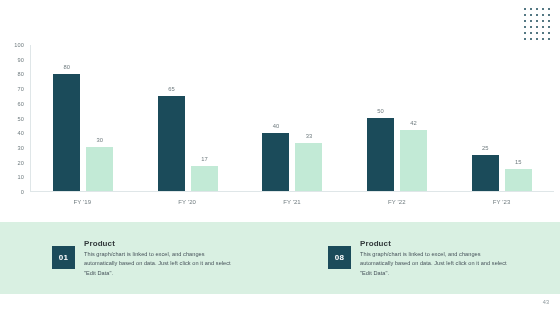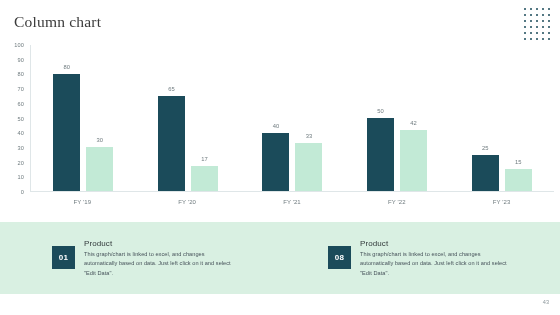--- a/index.html
+++ b/index.html
@@ -176,21 +176,21 @@
     justify-content: center;
     flex: 0 0 auto;
     margin-top: 8px;
     letter-spacing: .3px;
   }
 
   .note-text { padding-top: 1px; }
 
   .note-title {
     font-size: 8px;
-    font-weight: 400;
+    font-weight: 700;
     color: #333a3c;
     margin-bottom: 2px;
     letter-spacing: .1px;
   }
 
   .note-body {
     font-size: 5.6px;
     line-height: 1.62;
     color: #46525a;
     max-width: 152px;
@@ -245,21 +245,20 @@
       <i style="background: rgb(27, 75, 90);"></i>
       <i style="background: rgb(27, 75, 90);"></i>
       <i style="background: rgb(27, 75, 90);"></i>
       <i style="background: rgb(27, 75, 90);"></i>
       <i style="background: rgb(27, 75, 90);"></i>
       <i style="background: rgb(27, 75, 90);"></i>
       <i style="background: rgb(27, 75, 90);"></i>
       <i style="background: rgb(27, 75, 90);"></i>
     </div>
 
-  <div class="title">Column chart</div>
 
   <div class="chart-wrap">
     <div class="y-axis">
         <div class="y-tick" style="top: 0%;">100</div>
         <div class="y-tick" style="top: 10%;">90</div>
         <div class="y-tick" style="top: 20%;">80</div>
         <div class="y-tick" style="top: 30%;">70</div>
         <div class="y-tick" style="top: 40%;">60</div>
         <div class="y-tick" style="top: 50%;">50</div>
         <div class="y-tick" style="top: 60%;">40</div>

